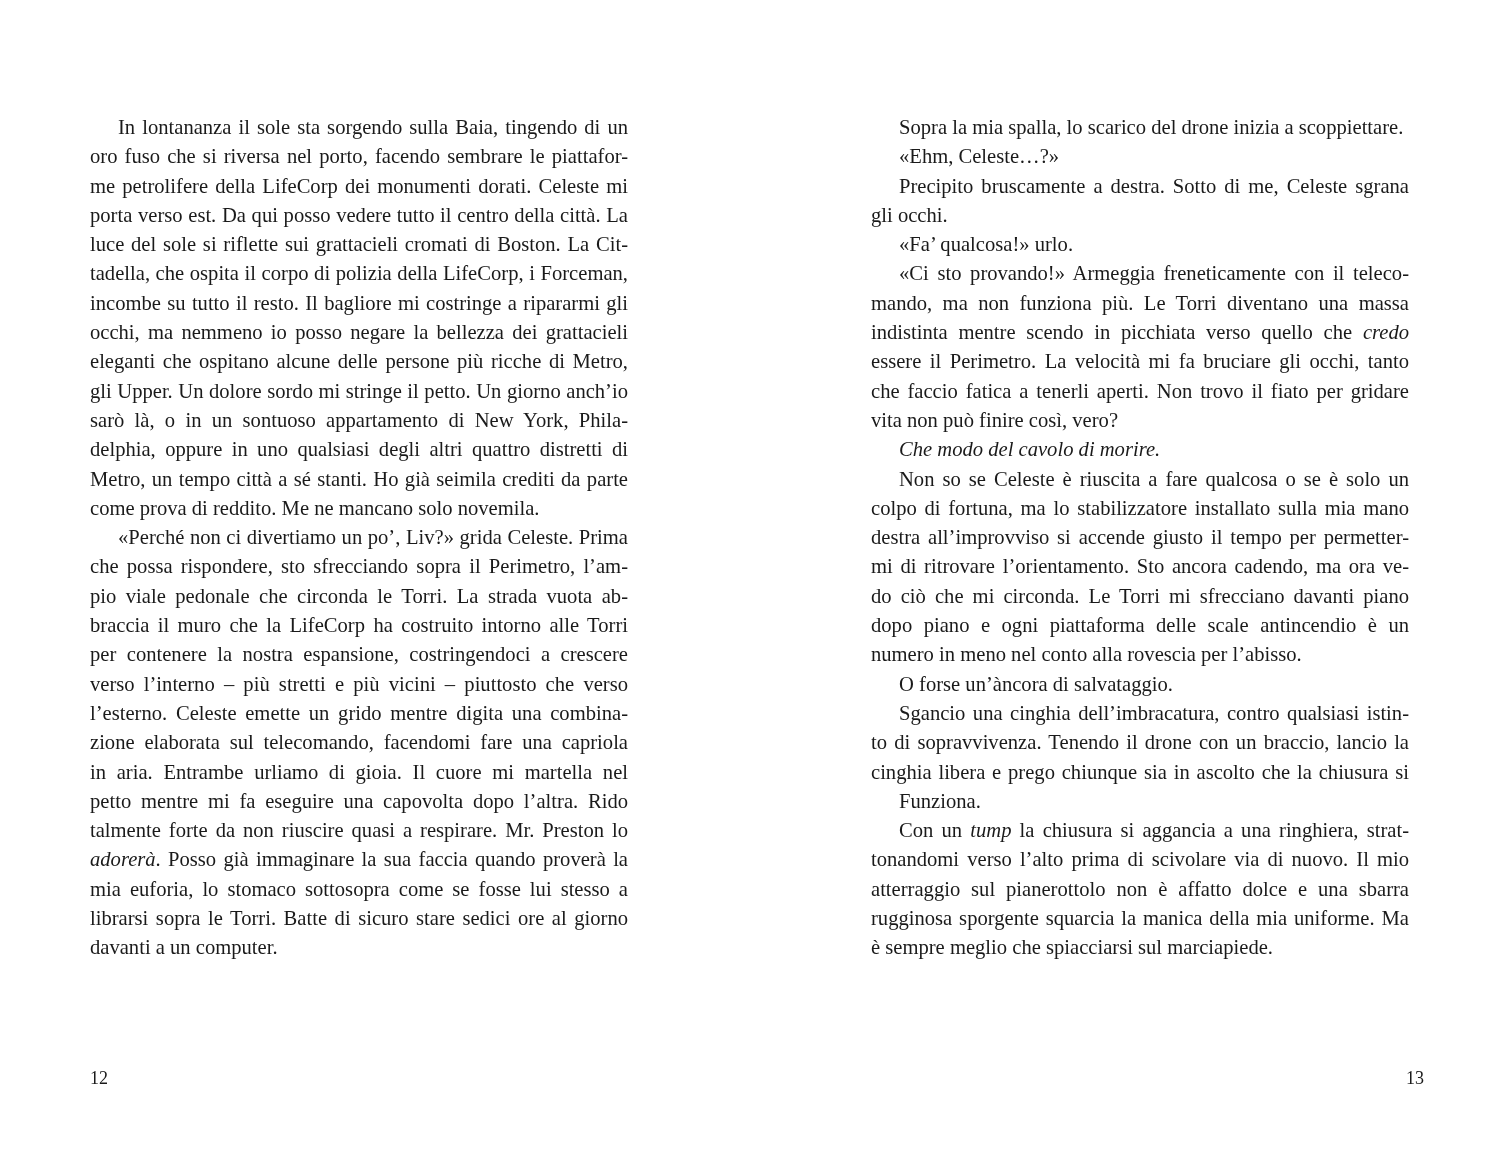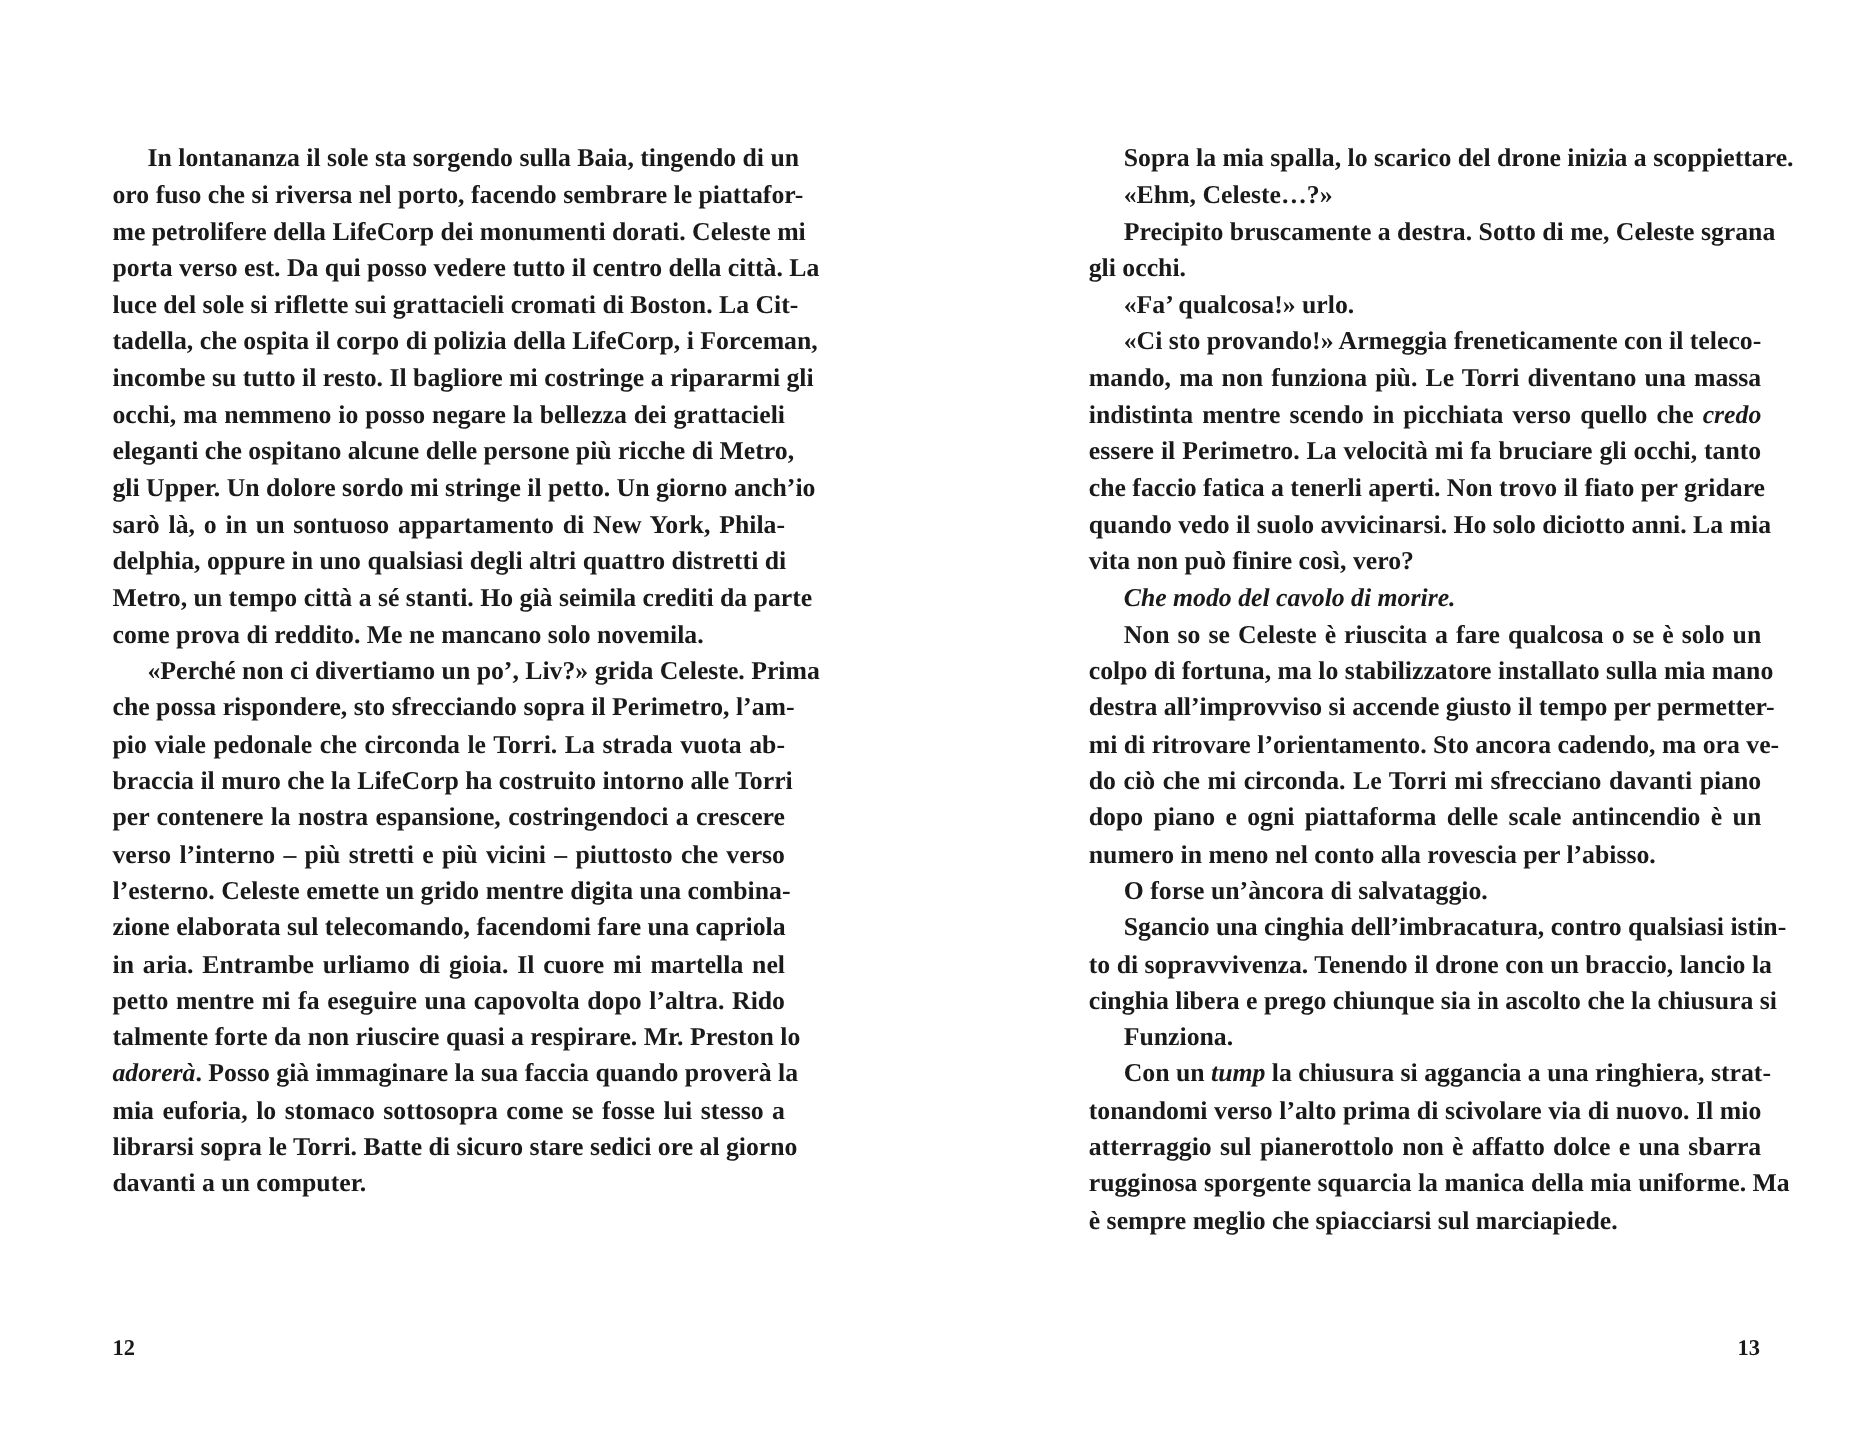--- a/index.html
+++ b/index.html
@@ -1,31 +1,31 @@
 <!DOCTYPE html>
 <html><head>
   <meta charset="utf-8">
   <style>
     html, body { margin: 0; padding: 0; background: #ffffff; }
     body { width: 1500px; height: 1152px; position: relative; overflow: hidden;
            font-family: "Liberation Serif", "DejaVu Serif", serif; color: #1a1a1a; }
-    .page { position: absolute; top: 0; height: 1009px; width: 750px; font-weight: bold; }
+    .page { position: absolute; top: 0; height: 1009px; width: 750px; }
     .page.left { left: 0; }
     .page.right { left: 750px; }
     .textblock { position: absolute; top: 113px; width: 538px; }
     .page.left .textblock { left: 90px; }
     .page.right .textblock { left: 871px; left: 121px; }
     .line { height: 29.3px; line-height: 29.3px; font-size: 20.6px; white-space: nowrap;
             text-align: justify; text-align-last: justify; overflow: visible; }
     .line.last { text-align-last: left; }
     .line.indent { padding-left: 28px; }
     .line em { font-style: italic; }
     .folio { position: absolute; top: 1066px; font-size: 18px; line-height: 24px; }
     .page.left .folio { left: 90px; }
-    .page.right .folio { right: 92px; }
+    .page.right .folio { right: 76px; }
   </style>
 </head>
 <body>
 
 <div class="page left">
   <div class="textblock" id="left-text">
       <div class="line indent"><span>In lontananza il sole sta sorgendo sulla Baia, tingendo di un</span></div>
       <div class="line"><span>oro fuso che si riversa nel porto, facendo sembrare le piattafor-</span></div>
       <div class="line"><span>me petrolifere della LifeCorp dei monumenti dorati. Celeste mi</span></div>
       <div class="line"><span>porta verso est. Da qui posso vedere tutto il centro della città. La</span></div>
@@ -63,21 +63,20 @@
       <div class="line indent last"><span>Sopra la mia spalla, lo scarico del drone inizia a scoppiettare.</span></div>
       <div class="line indent last"><span>«Ehm, Celeste…?»</span></div>
       <div class="line indent"><span>Precipito bruscamente a destra. Sotto di me, Celeste sgrana</span></div>
       <div class="line last"><span>gli occhi.</span></div>
       <div class="line indent last"><span>«Fa’ qualcosa!» urlo.</span></div>
       <div class="line indent"><span>«Ci sto provando!» Armeggia freneticamente con il teleco-</span></div>
       <div class="line"><span>mando, ma non funziona più. Le Torri diventano una massa</span></div>
       <div class="line"><span>indistinta mentre scendo in picchiata verso quello che </span><em>credo</em></div>
       <div class="line"><span>essere il Perimetro. La velocità mi fa bruciare gli occhi, tanto</span></div>
       <div class="line"><span>che faccio fatica a tenerli aperti. Non trovo il fiato per gridare</span></div>
-      <div class="line"><span>quando vedo il suolo avvicinarsi. Ho solo diciotto anni. La mia</span></div>
       <div class="line last"><span>vita non può finire così, vero?</span></div>
       <div class="line indent last"><em>Che modo del cavolo di morire.</em><span></span></div>
       <div class="line indent"><span>Non so se Celeste è riuscita a fare qualcosa o se è solo un</span></div>
       <div class="line"><span>colpo di fortuna, ma lo stabilizzatore installato sulla mia mano</span></div>
       <div class="line"><span>destra all’improvviso si accende giusto il tempo per permetter-</span></div>
       <div class="line"><span>mi di ritrovare l’orientamento. Sto ancora cadendo, ma ora ve-</span></div>
       <div class="line"><span>do ciò che mi circonda. Le Torri mi sfrecciano davanti piano</span></div>
       <div class="line"><span>dopo piano e ogni piattaforma delle scale antincendio è un</span></div>
       <div class="line last"><span>numero in meno nel conto alla rovescia per l’abisso.</span></div>
       <div class="line indent last"><span>O forse un’àncora di salvataggio.</span></div>

